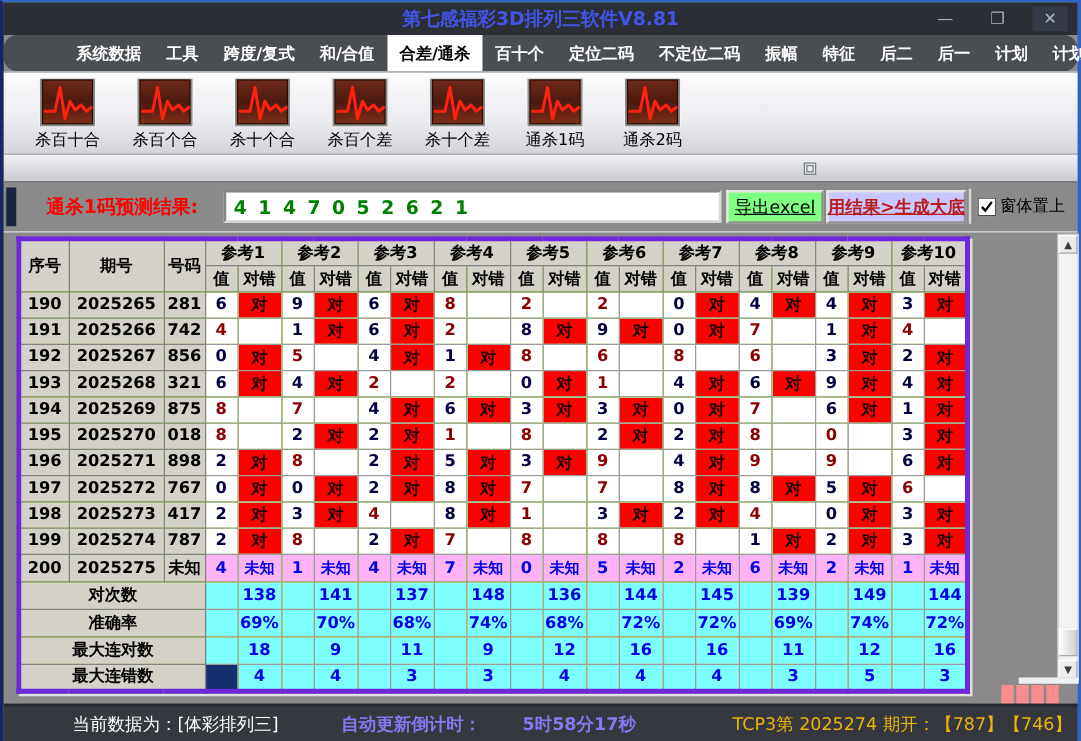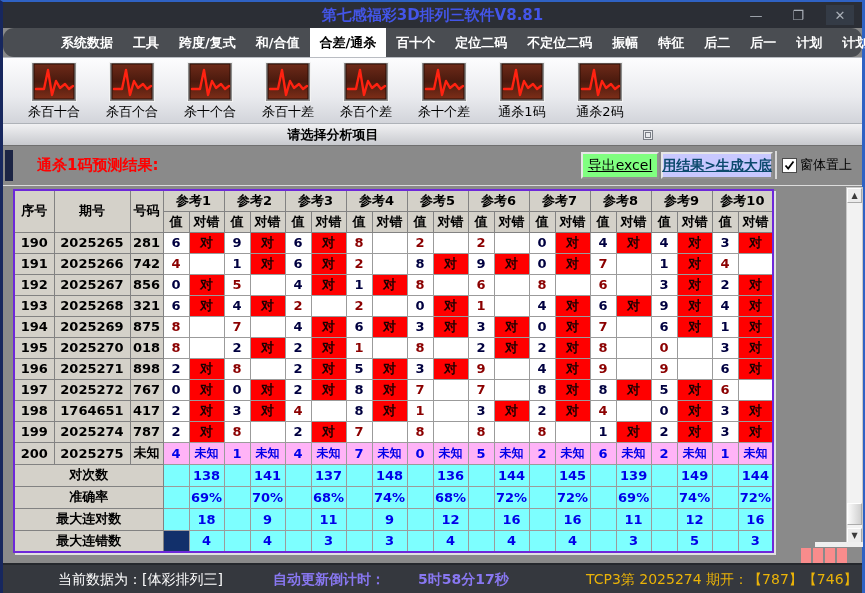--- a/index.html
+++ b/index.html
@@ -31,31 +31,31 @@
   .caption-launcher:after{content:"";position:absolute;left:1px;top:1px;width:4px;height:4px;border:1px solid #7a7e86;}
 
   
   .resultbar{position:absolute;left:0;top:143px;width:100%;height:40px;background:#8a8a8a;border-top:1px solid #6f6f6f;}
   .accent{position:absolute;left:2px;top:4px;width:8px;height:31px;background:#1c2444;}
   .result-label{position:absolute;left:34px;top:10px;color:var(--accent_red);font-size:15px;font-weight:bold;}
   .result-input{position:absolute;left:176px;top:6px;width:398px;height:26px;box-sizing:border-box;background:#ffffff;border:2px inset #d8d8d8;
                 color:var(--result_value);font-size:15px;font-weight:bold;letter-spacing:2px;padding:3px 0 0 6px;font-family:"DejaVu Sans",sans-serif;}
   .btn{position:absolute;top:6px;height:27px;box-sizing:border-box;border:2px outset #e6e6e6;font-size:14px;display:flex;align-items:center;justify-content:center;cursor:default;white-space:nowrap;text-decoration:underline;}
   .btn-export{left:578px;width:78px;background:var(--export_bg);color:#000;}
-  .btn-generate{left:658px;width:112px;background:var(--generate_bg);color:#0c4a6e;font-weight:bold;}
+  .btn-generate{left:658px;width:112px;background:var(--generate_bg);color:#b91c1c;font-weight:bold;}
   .vsep{position:absolute;left:772px;top:5px;width:2px;height:28px;background:#d8d8d8;}
   .chk-wrap{position:absolute;left:779px;top:10px;display:flex;align-items:center;}
   .checkbox{width:13px;height:13px;background:#fff;border:1px solid #4a4a4a;display:flex;align-items:center;justify-content:center;}
   .checkbox svg{display:block;}
   .chk-label{font-size:13px;color:#000;margin-left:3px;white-space:nowrap;}
 
   
   .main{position:absolute;left:0;top:183px;width:100%;height:382px;background:#8a8a8a;border-top:1px solid #dcdcdc;}
   .tablewrap{position:absolute;left:10px;top:3px;box-shadow:2px 2px 0 rgba(240,240,240,.85);}
-  table{border-collapse:collapse;table-layout:fixed;width:759px;background:#bef264;border:2px solid #6d28d9;}
+  table{border-collapse:collapse;table-layout:fixed;width:759px;background:#bef264;border:4px solid #6d28d9;}
   th,td{border:1px solid #9b9b9b;padding:0;text-align:center;overflow:hidden;white-space:nowrap;font-size:13px;}
   thead tr{height:21px;}
   th{background:#d4d1c9;color:#000;border-color:#828282;font-weight:bold;}
   tbody tr{height:21px;}
   tr.unknown-row{height:22px;}
   tr.stat-row{height:22px;}
   td.rowhead{background:#d4d1c9;border-color:#828282;font-weight:bold;color:#000;}
   td.val{background:#ffffff;font-weight:bold;}
   td.v-ok{color:var(--value_correct);}
   td.v-miss{color:var(--value_wrong);}
@@ -164,38 +164,20 @@
                 <stop offset="1" stop-color="#7e2e18"></stop>
       </linearGradient>
     </defs>
     <rect x="0" y="0" width="46" height="40" fill="#f2f2f2"></rect>
     <rect x="1" y="1" width="44" height="38" fill="#8c8c8c"></rect>
     <rect x="3" y="2" width="40" height="35" fill="url(#g1)" stroke="#2a0e06" stroke-width="1"></rect>
     <polyline points="5,27 13,27 17,8 21,33 25,19 29,26 34,22 38,27 42,24" fill="none" stroke="#ff2211" stroke-width="2.4" stroke-linejoin="round" stroke-linecap="round"></polyline>
   </svg>
         </span>
         <span class="tool-label">杀十个合</span>
-      </div>
-      <div class="tool">
-        <span class="tool-icon">
-          <svg width="46" height="40" viewBox="0 0 46 40" xmlns="http://www.w3.org/2000/svg">
-    <defs>
-      <linearGradient id="g1" x1="0" y1="0" x2="0" y2="1">
-        <stop offset="0" stop-color="#6e2a18"></stop>
-                <stop offset="0.5" stop-color="#4a1a0e"></stop>
-                <stop offset="1" stop-color="#7e2e18"></stop>
-      </linearGradient>
-    </defs>
-    <rect x="0" y="0" width="46" height="40" fill="#f2f2f2"></rect>
-    <rect x="1" y="1" width="44" height="38" fill="#8c8c8c"></rect>
-    <rect x="3" y="2" width="40" height="35" fill="url(#g1)" stroke="#2a0e06" stroke-width="1"></rect>
-    <polyline points="5,27 13,27 17,8 21,33 25,19 29,26 34,22 38,27 42,24" fill="none" stroke="#ff2211" stroke-width="2.4" stroke-linejoin="round" stroke-linecap="round"></polyline>
-  </svg>
-        </span>
-        <span class="tool-label">杀百十差</span>
       </div>
       <div class="tool">
         <span class="tool-icon">
           <svg width="46" height="40" viewBox="0 0 46 40" xmlns="http://www.w3.org/2000/svg">
     <defs>
       <linearGradient id="g1" x1="0" y1="0" x2="0" y2="1">
         <stop offset="0" stop-color="#6e2a18"></stop>
                 <stop offset="0.5" stop-color="#4a1a0e"></stop>
                 <stop offset="1" stop-color="#7e2e18"></stop>
       </linearGradient>
@@ -257,27 +239,27 @@
     <rect x="0" y="0" width="46" height="40" fill="#f2f2f2"></rect>
     <rect x="1" y="1" width="44" height="38" fill="#8c8c8c"></rect>
     <rect x="3" y="2" width="40" height="35" fill="url(#g1)" stroke="#2a0e06" stroke-width="1"></rect>
     <polyline points="5,27 13,27 17,8 21,33 25,19 29,26 34,22 38,27 42,24" fill="none" stroke="#ff2211" stroke-width="2.4" stroke-linejoin="round" stroke-linecap="round"></polyline>
   </svg>
         </span>
         <span class="tool-label">通杀2码</span>
       </div>
     </div>
   <div class="caption-bar">
-    <div class="caption-text">请选择分析项目</div>
     <div class="caption-launcher"></div>
   </div>
 
   <div class="resultbar">
     <div class="accent"></div>
     <div class="result-label">通杀1码预测结果:</div>
+    <div class="result-input">4 1 4 7 0 5 2 6 2 1</div>
     <div class="btn btn-export">导出excel</div>
     <div class="btn btn-generate">用结果&gt;生成大底</div>
     <div class="vsep"></div>
     <div class="chk-wrap">
       <div class="checkbox">
         <svg width="11" height="11" viewBox="0 0 11 11">
           <polyline points="1.5,5.5 4.2,8.5 9.5,1.5" fill="none" stroke="#000" stroke-width="1.8"></polyline>
         </svg>
       </div>
       <div class="chk-label">窗体置上</div>
@@ -547,21 +529,21 @@
               <td class="st ok">对</td>
               <td class="val v-ok">8</td>
               <td class="st ok">对</td>
               <td class="val v-ok">5</td>
               <td class="st ok">对</td>
               <td class="val v-miss">6</td>
               <td class="st"></td>
             </tr>
             <tr>
               <td class="rowhead">198</td>
-              <td class="rowhead">1764651</td>
+              <td class="rowhead">2025273</td>
               <td class="rowhead">417</td>
               <td class="val v-ok">2</td>
               <td class="st ok">对</td>
               <td class="val v-ok">3</td>
               <td class="st ok">对</td>
               <td class="val v-miss">4</td>
               <td class="st"></td>
               <td class="val v-ok">8</td>
               <td class="st ok">对</td>
               <td class="val v-miss">1</td>

